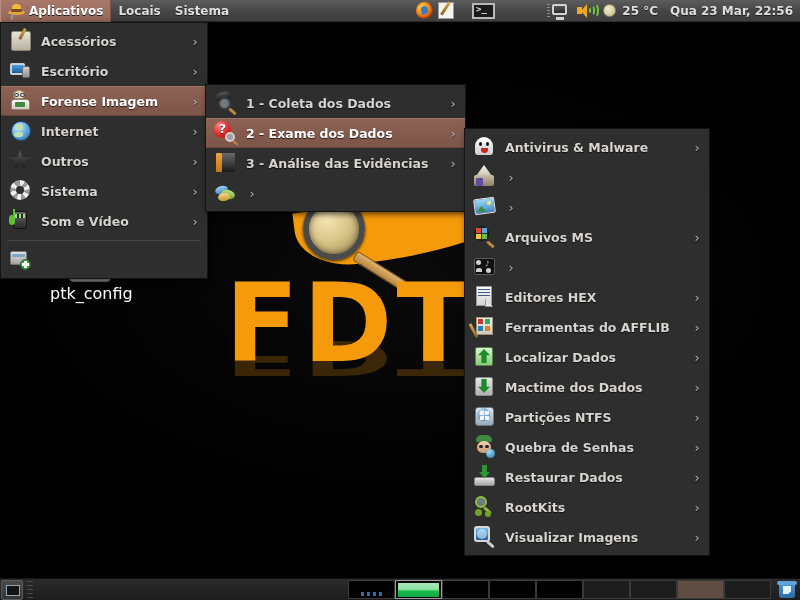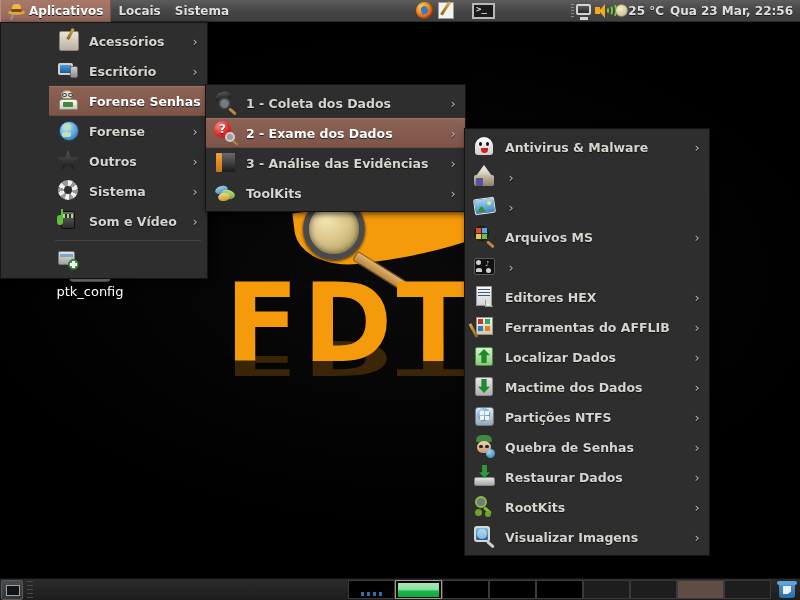--- a/index.html
+++ b/index.html
@@ -68,21 +68,21 @@
   
   #desktop-icon-ptk {
     position:absolute; left:50px; top:218px; width:80px; text-align:center;
   }
   #desktop-icon-ptk .di-img {
     width:42px; height:42px; margin:0 auto 2px auto;
     background:linear-gradient(#d9d9d9,#9a9a9a);
     border:1px solid #6a6a6a; border-radius:4px;
   }
   #desktop-icon-ptk .di-label {
-    color:#ffffff; font-size:13px; text-shadow:1px 1px 2px #000;
+    color:#ffffff; font-size:16px; text-shadow:1px 1px 2px #000;
   }
 
   
   #top-panel {
     position:absolute; left:0; top:0; width:800px; height:22px;
     background:linear-gradient(#5c5c5c,#454545 55%,#3e3e3e);
     border-bottom:1px solid #2a2a2a;
     display:flex; align-items:center;
     font-size:12px; font-weight:bold; color:#e8e8e8;
   }
@@ -109,21 +109,21 @@
   }
   #hat-icon .band {
     position:absolute; left:3px; top:6px; width:11px; height:3px;
     background:#7a4a22; border-radius:2px;
   }
   #hat-icon .stick {
     position:absolute; left:3px; bottom:-2px; width:2px; height:6px;
     background:#9a9a9a; transform:rotate(18deg);
   }
 
-  #tray { margin-left:auto; display:flex; align-items:center; gap:0; padding-right:7px; }
+  #tray { margin-left:auto; display:flex; align-items:center; gap:6px; padding-right:7px; }
   .launcher-row { display:flex; align-items:center; gap:5px; margin-left:12px; }
 
   .ic { display:inline-block; position:relative; flex:none; }
 
   
   .ic-firefox { width:17px;height:17px;border-radius:50%;
     background:radial-gradient(circle at 35% 30%,#ffd15a 0%,#f28b1e 40%,#d9470f 80%,#a32c0c 100%);
     box-shadow:inset -1px -1px 2px rgba(0,0,0,.4);}
   .ic-firefox:after{content:"";position:absolute;left:5px;top:4px;width:7px;height:8px;
     border-radius:50% 50% 50% 0;background:#3a7bbf;transform:rotate(-18deg);}
@@ -181,21 +181,21 @@
     border-top:1px solid #9d7366; border-bottom:1px solid #6a463c;
   }
   .menu-item .mi-icon { width:24px; height:24px; flex:none; margin-right:8px; position:relative; }
   .menu-item .mi-label { flex:1; }
   .menu-item .mi-arrow {
     flex:none; width:12px; text-align:center;
     color:#b9b9b9; font-size:13px; font-weight:normal;
   }
   .menu-sep { height:1px; background:#454545; margin:4px 6px; }
 
-  #menu-applications { left:0px; top:22px; width:208px;padding-left:48px; }
+  #menu-applications { left:0px; top:22px; width:208px; }
   #menu-forense      { left:205px; top:84px; width:261px; }
   #menu-exame        { left:464px; top:128px; width:246px; }
 
   
   .mi-icon .sq { position:absolute; inset:2px; border-radius:3px; }
   .mi-icon .cir { position:absolute; inset:2px; border-radius:50%; }
   .mi-icon .glass {
     position:absolute; left:2px; top:2px; width:13px; height:13px;
     border-radius:50%; border:2.5px solid #3d3d3d;
     background:rgba(190,215,235,.45);
@@ -337,31 +337,31 @@
   </div>
 
   <div class="menu-item selected">
     <span class="mi-icon">
       <span style="position:absolute;left:4px;top:1px;width:12px;height:9px;border-radius:50% 50% 40% 40%;background:#e9ddc4;border:1px solid #9a8a68;"></span>
       <span style="position:absolute;left:2px;top:10px;width:19px;height:11px;background:linear-gradient(#ffffff,#cfc9bc);border-radius:3px 3px 1px 1px;border:1px solid #8c8576;"></span>
       <span style="position:absolute;left:5px;top:4px;width:5px;height:4px;border:1px solid #333;border-radius:50%;background:#dfeaf4;"></span>
       <span style="position:absolute;left:11px;top:4px;width:5px;height:4px;border:1px solid #333;border-radius:50%;background:#dfeaf4;"></span>
       <span style="position:absolute;left:6px;top:13px;width:10px;height:5px;background:#3f8a3f;border-radius:1px;"></span>
     </span>
-    <span class="mi-label">Forense Senhas</span>
+    <span class="mi-label">Forense Imagem</span>
     <span class="mi-arrow">›</span>
   </div>
 
   <div class="menu-item">
     <span class="mi-icon">
       <span class="cir" style="background:radial-gradient(circle at 34% 28%,#cfeafc 0%,#6fb4e6 45%,#23629e 100%);border:1px solid #1c4f80;"></span>
       <span style="position:absolute;left:7px;top:5px;width:7px;height:6px;background:#bde3b0;border-radius:40%;"></span>
       <span style="position:absolute;left:5px;top:13px;width:9px;height:5px;background:#bde3b0;border-radius:40%;"></span>
     </span>
-    <span class="mi-label">Forense</span>
+    <span class="mi-label">Internet</span>
     <span class="mi-arrow">›</span>
   </div>
 
   <div class="menu-item">
     <span class="mi-icon">
       <span style="position:absolute;left:0;top:1px;width:22px;height:21px;background:linear-gradient(#5a5a5a,#141414);
         clip-path:polygon(50% 0%,62% 35%,99% 36%,69% 58%,80% 94%,50% 72%,20% 94%,31% 58%,1% 36%,38% 35%);"></span>
     </span>
     <span class="mi-label">Outros</span>
     <span class="mi-arrow">›</span>
@@ -434,21 +434,20 @@
     <span class="mi-label">3 - Análise das Evidências</span>
     <span class="mi-arrow">›</span>
   </div>
 
   <div class="menu-item">
     <span class="mi-icon">
       <span style="position:absolute;left:1px;top:5px;width:13px;height:8px;border-radius:50%;background:linear-gradient(#9fd2f2,#3f86c4);transform:rotate(-18deg);"></span>
       <span style="position:absolute;left:7px;top:9px;width:14px;height:9px;border-radius:50%;background:linear-gradient(#bfe08a,#6a9c2a);transform:rotate(12deg);"></span>
       <span style="position:absolute;left:4px;top:12px;width:12px;height:8px;border-radius:50%;background:linear-gradient(#f2d98a,#c49a2a);transform:rotate(-8deg);"></span>
     </span>
-    <span class="mi-label">ToolKits</span>
     <span class="mi-arrow">›</span>
   </div>
 </div>
 
 <div class="menu" id="menu-exame">
 
   <div class="menu-item">
     <span class="mi-icon">
       <span style="position:absolute;left:2px;top:2px;width:18px;height:18px;background:linear-gradient(#ffffff,#cfcfcf);border-radius:9px 9px 3px 3px;"></span>
       <span style="position:absolute;left:6px;top:7px;width:3px;height:4px;border-radius:50%;background:#111;"></span>

